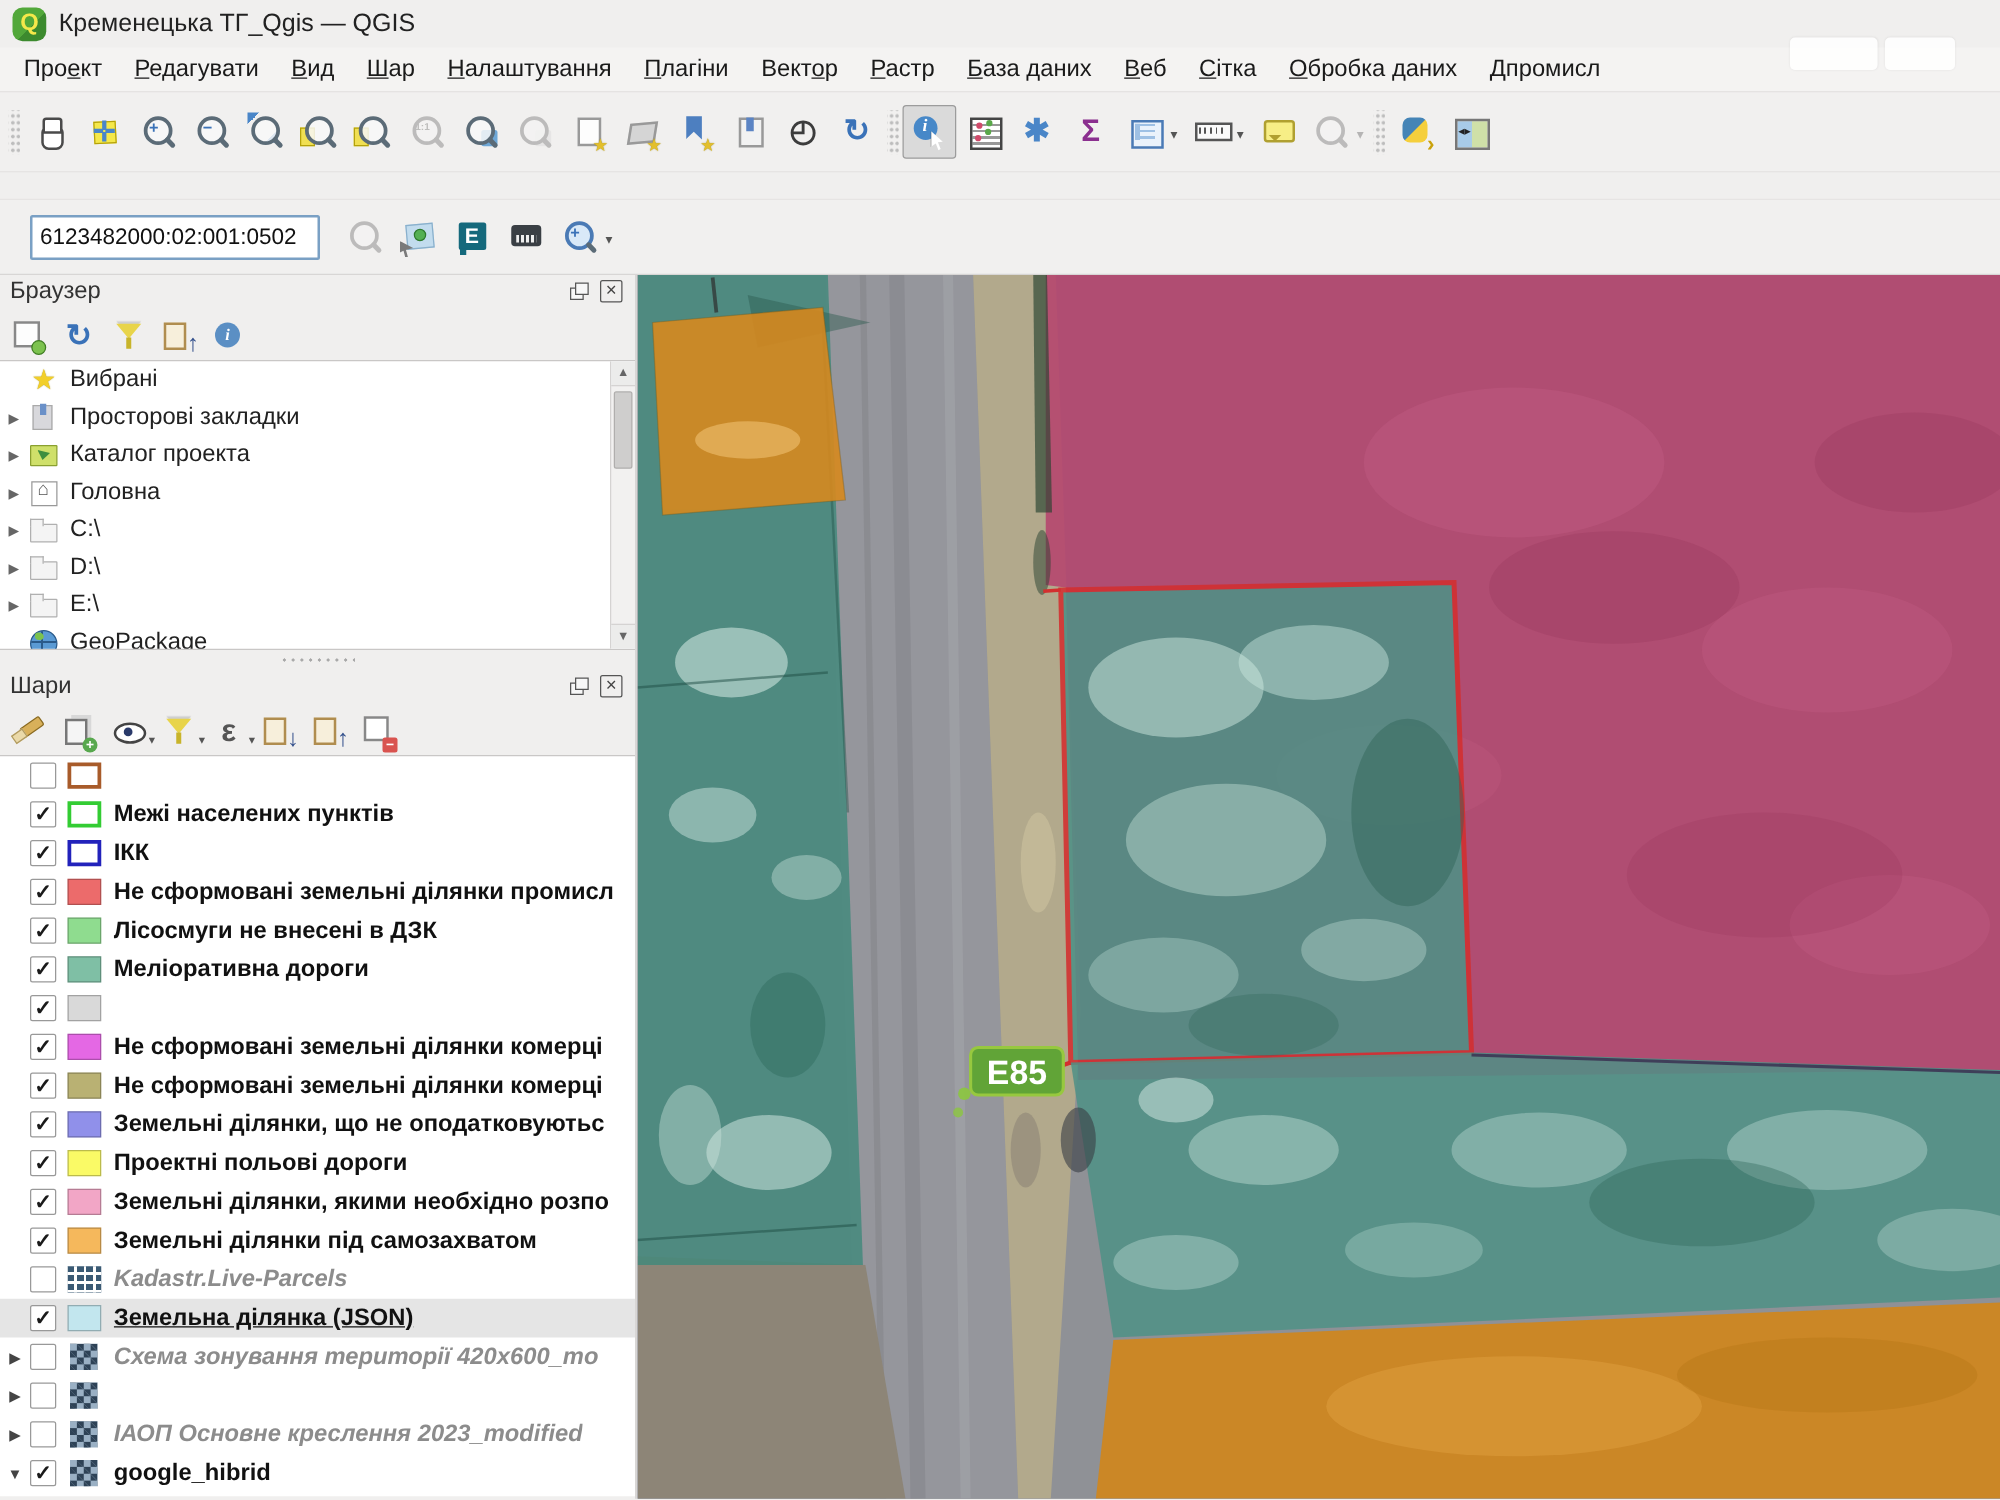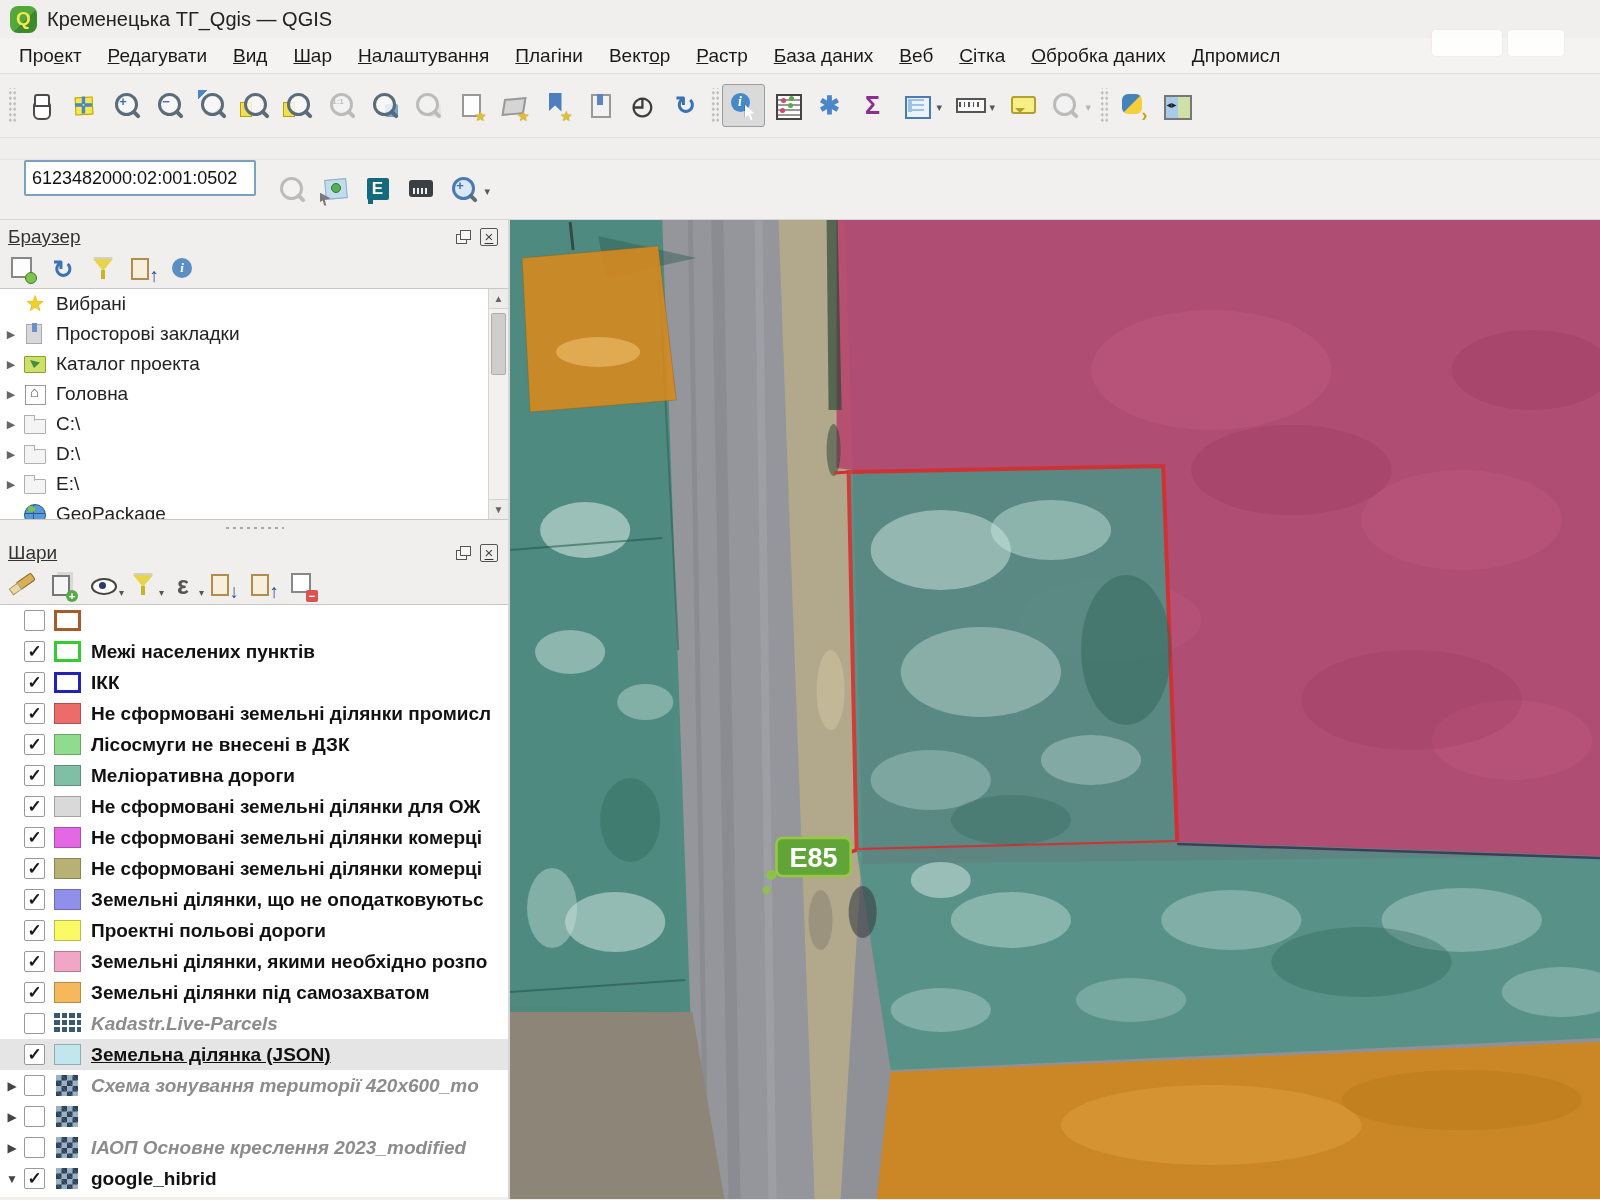--- a/index.html
+++ b/index.html
@@ -13,21 +13,21 @@
     color:#f5e84a;font-weight:bold;font-size:19px;}
   .win-title{font-size:20px;color:#222;}
   .ghost-btn{position:absolute;background:rgba(255,255,255,.85);border-radius:4px;box-shadow:0 0 2px rgba(0,0,0,.08);}
   .menubar{height:36px;display:flex;align-items:center;padding:0 6px;background:#f4f3f2;border-bottom:1px solid #e0dedd;}
   .menu-item{padding:4px 13px;font-size:19px;cursor:default;border-radius:3px;}
   .menu-item .mn{text-decoration:underline;}
 
   
   .toolbar1{height:64px;display:flex;align-items:center;background:#f1f0ef;border-bottom:1px solid #e2e0df;padding:0 4px;}
   .toolbar-gap{height:22px;background:#f0efee;border-bottom:1px solid #e6e4e3;}
-  .toolbar2{height:60px;display:flex;background:#f1f0ef;border-bottom:1px solid #d8d6d5;padding:0 10px;}
+  .toolbar2{height:60px;display:flex;align-items:center;background:#f1f0ef;border-bottom:1px solid #d8d6d5;padding:0 10px;}
   .tb-handle{width:9px;height:36px;margin:0 3px;
     background-image:radial-gradient(#bdbdbd 1.2px,transparent 1.4px);background-size:4.5px 5.5px;background-position:1px 2px;}
   .tbtn{width:43px;height:43px;display:flex;align-items:center;justify-content:center;position:relative;border-radius:3px;border:1px solid transparent;}
   .tbtn.active{background:#dadada;border-color:#9c9c9c;}
   .tbtn.disabled{opacity:.38;filter:grayscale(1);}
   .tbtn .caret{position:absolute;right:-6px;top:16px;font-size:11px;color:#555;}
   .tbtn.has-caret{margin-right:10px;}
   .ic{position:relative;width:32px;height:32px;display:flex;align-items:center;justify-content:center;}
   .ic .g{position:relative;z-index:3;}
 
@@ -124,21 +124,21 @@
   .k-remove::after{content:"−";position:absolute;right:1px;bottom:-1px;width:12px;height:12px;background:#d9534f;border-radius:2px;color:#fff;
     font:bold 11px/12px "Liberation Sans",sans-serif;text-align:center;}
 
   
   .locator{width:232px;height:36px;border:2px solid #7aa0c4;border-radius:2px;background:#fff;font-size:18px;padding:0 6px;
     font-family:"Liberation Sans",sans-serif;color:#111;margin-left:14px;margin-right:14px;}
 
   
   .main{display:flex;height:979px;}
   .left-col{width:510px;display:flex;flex-direction:column;background:#f0efee;border-right:2px solid #d8d6d5;}
-  .panel-header{height:30px;display:flex;align-items:flex-end;padding:2px 8px;font-size:19px;color:#333;text-decoration:underline;}
+  .panel-header{height:30px;display:flex;align-items:flex-start;padding:2px 8px;font-size:19px;color:#333;}
   .panel-header .sp{flex:1;}
   .ph-btn{width:22px;height:22px;display:flex;align-items:center;justify-content:center;position:relative;margin-left:4px;border-radius:2px;}
   .ph-float::before{content:"";position:absolute;left:4px;top:8px;width:9px;height:8px;border:1.5px solid #555;background:#f7f7f7;}
   .ph-float::after{content:"";position:absolute;left:8px;top:4px;width:9px;height:8px;border:1.5px solid #555;background:#f7f7f7;}
   .ph-close{font-size:15px;color:#444;border:1.5px solid #555;width:18px;height:18px;line-height:15px;text-align:center;border-radius:2px;}
   .panel-toolbar{height:38px;display:flex;align-items:center;gap:6px;padding:0 6px;}
   .ptbtn{width:34px;height:34px;display:flex;align-items:center;justify-content:center;position:relative;border-radius:3px;}
   .ptbtn .caret{position:absolute;right:-4px;bottom:4px;font-size:10px;color:#555;}
 
   .tree-wrap{position:relative;background:#fff;border:1px solid #c9c7c6;border-left:none;border-right:none;height:232px;overflow:hidden;display:flex;}
@@ -514,21 +514,20 @@
         <div class="layer-row">
           <span class="lr-exp"></span>
           <span class="lr-check">✓</span>
           <span class="lr-swatch sw-fill" style="background: rgb(127, 191, 165);"></span>
           <span class="lr-label">Меліоративна дороги</span>
         </div>
         <div class="layer-row">
           <span class="lr-exp"></span>
           <span class="lr-check">✓</span>
           <span class="lr-swatch sw-fill" style="background: rgb(217, 217, 217);"></span>
-          <span class="lr-label">Не сформовані земельні ділянки для ОЖ</span>
         </div>
         <div class="layer-row">
           <span class="lr-exp"></span>
           <span class="lr-check">✓</span>
           <span class="lr-swatch sw-fill" style="background: rgb(228, 104, 228);"></span>
           <span class="lr-label">Не сформовані земельні ділянки комерці</span>
         </div>
         <div class="layer-row">
           <span class="lr-exp"></span>
           <span class="lr-check">✓</span>

